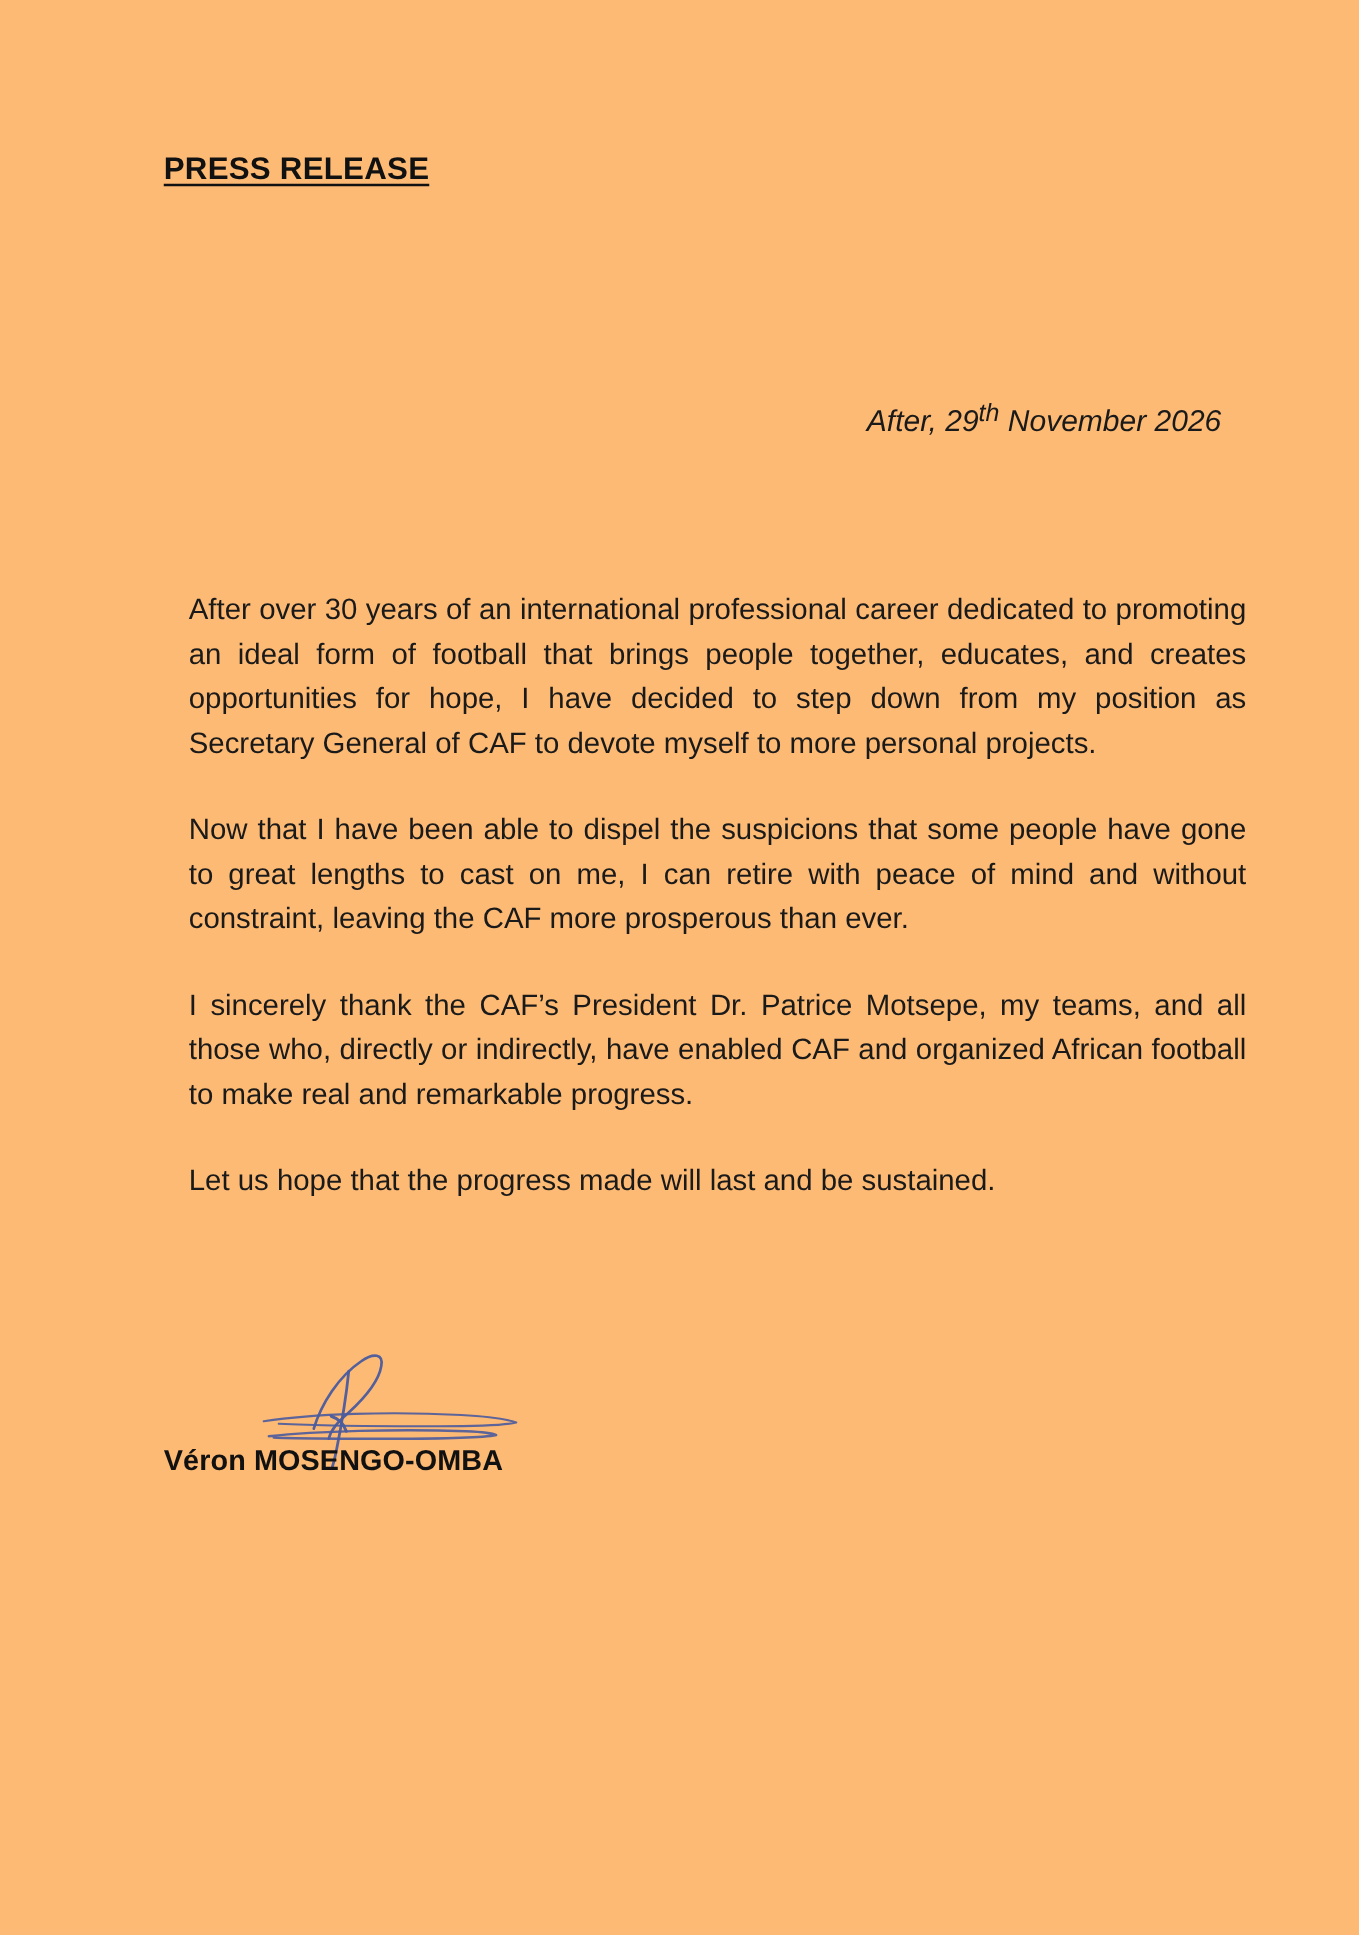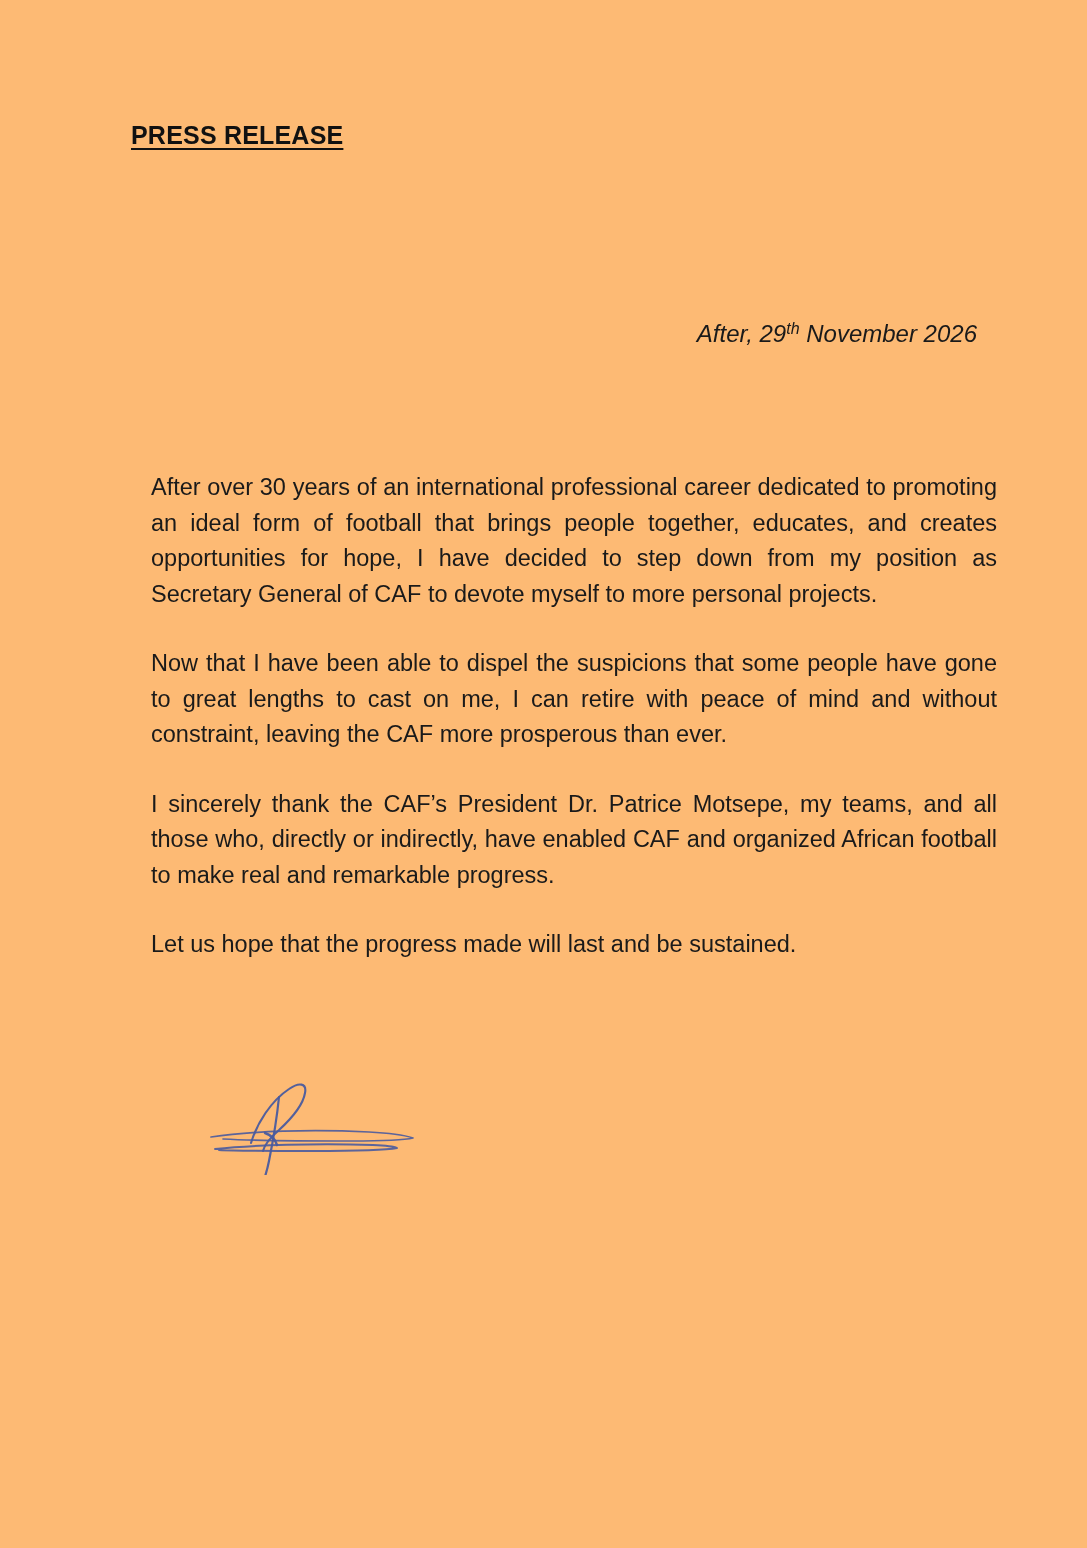--- a/index.html
+++ b/index.html
@@ -47,21 +47,21 @@
     left: 131px;
     top: 320px;
     width: 846px;
     text-align: right;
     font-size: 24px;
     font-style: italic;
     color: #1a1a1a;
     white-space: nowrap;
   }
   .date-line .ord {
-    font-size: 16px;
+    font-size: 20px;
     vertical-align: 8px;
     font-style: italic;
   }
 
   
   .body-block {
     position: absolute;
     left: 131px;
     top: 470px;
     width: 846px;
@@ -137,15 +137,16 @@
 
         <path d="M78 22 C 76 42, 72 66, 68 86 C 66 96, 64 102, 62 107" stroke-width="2.2" opacity="0.95"></path>
 
         <path d="M10 62 C 50 56, 110 54, 168 57 C 190 58, 206 61, 212 63 C 204 65, 180 66, 150 66 C 110 66, 60 66, 22 64" stroke-width="1.7" opacity="0.9"></path>
 
         <path d="M14 74 C 52 70, 116 68, 172 70 C 186 70.6, 194 72, 196 73 C 186 75, 150 76, 112 76 C 72 76, 36 76, 18 75" stroke-width="1.9" opacity="0.9"></path>
 
         <path d="M64 58 C 70 60, 74 64, 76 70" stroke-width="2.4" opacity="0.95"></path>
       </g>
     </svg>
+    <div class="signer-name">Véron MOSENGO-OMBA</div>
   </div>
 
 </div>
 
 </body></html>

